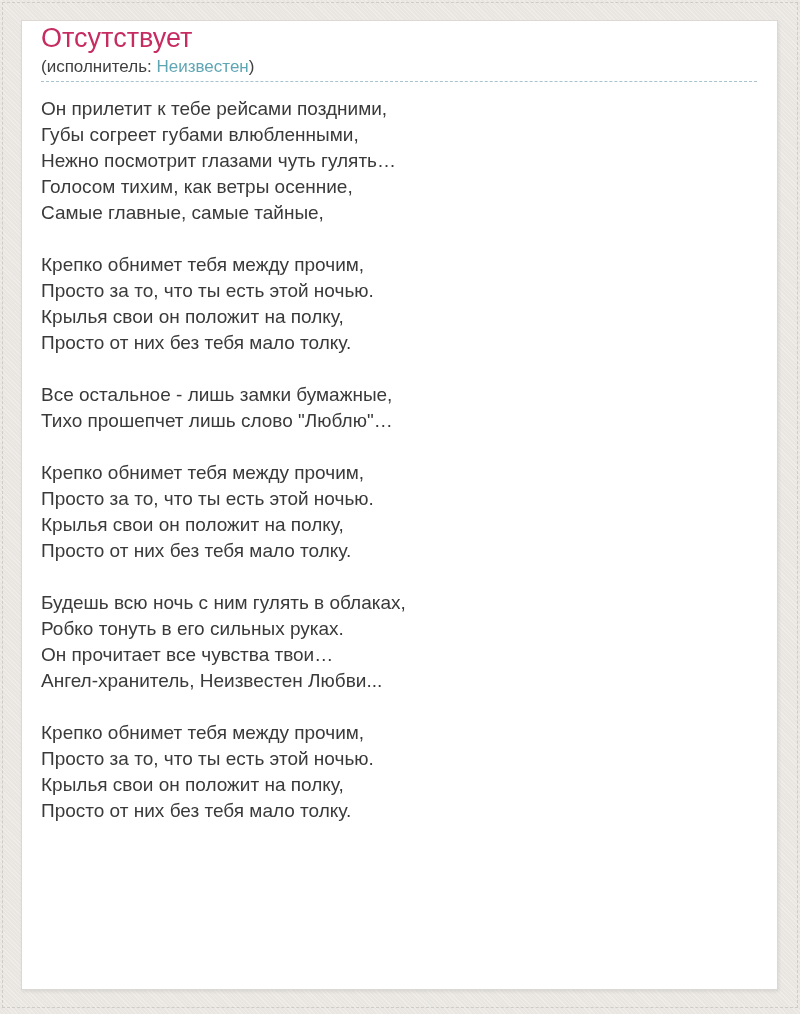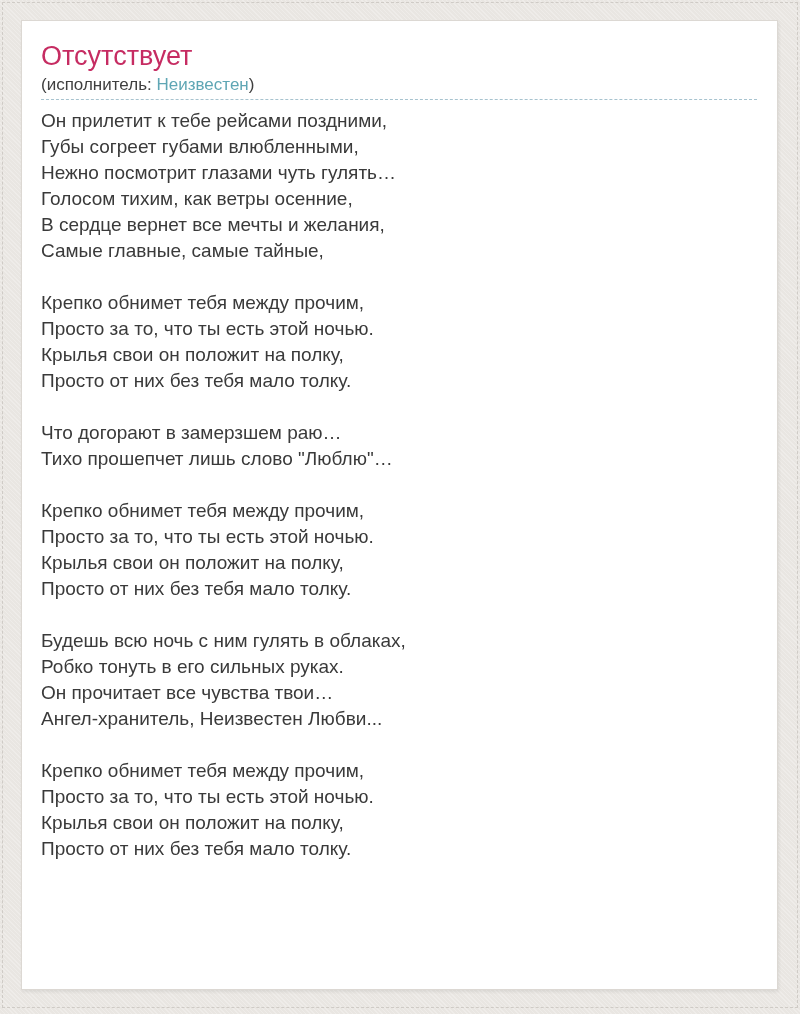--- a/index.html
+++ b/index.html
@@ -25,21 +25,21 @@
   .card {
     position: absolute;
     left: 21px;
     top: 20px;
     width: 757px;
     height: 970px;
     box-sizing: border-box;
     background: #ffffff;
     border: 1px solid #dcd8d3;
     box-shadow: 1px 2px 3px rgba(0,0,0,0.07);
-    padding: 20px 20px 0 19px;
+    padding: 2px 20px 0 19px;
   }
   .page-title {
     margin: 0;
     font-size: 27px;
     font-weight: normal;
     line-height: 30px;
     color: #c62c62;
   }
   .subtitle {
     margin-top: 3px;
@@ -51,21 +51,21 @@
     color: #5fa6b4;
     text-decoration: none;
     cursor: pointer;
   }
   .divider {
     margin-top: 4px;
     height: 0;
     border-bottom: 1px dashed #a7c3cf;
   }
   .lyrics {
-    margin-top: 8px;
+    margin-top: 14px;
     font-size: 19px;
     line-height: 26px;
     color: #3a3a3a;
   }
   .stanza + .stanza {
     margin-top: 26px;
   }
 </style>
 </head>
 <body>
@@ -80,33 +80,32 @@
 
   <div class="divider"></div>
 
   <div class="lyrics">
 
     <div class="stanza">
       <div>Он прилетит к тебе рейсами поздними,</div>
       <div>Губы согреет губами влюбленными,</div>
       <div>Нежно посмотрит глазами чуть гулять…</div>
       <div>Голосом тихим, как ветры осенние,</div>
-      <div>В сердце вернет все мечты и желания,</div>
       <div>Самые главные, самые тайные,</div>
     </div>
 
     <div class="stanza">
       <div>Крепко обнимет тебя между прочим,</div>
       <div>Просто за то, что ты есть этой ночью.</div>
       <div>Крылья свои он положит на полку,</div>
       <div>Просто от них без тебя мало толку.</div>
     </div>
 
     <div class="stanza">
-      <div>Что догорают в замерзшем раю…</div>
+      <div>Все остальное - лишь замки бумажные,</div>
       <div>Тихо прошепчет лишь слово "Люблю"…</div>
     </div>
 
     <div class="stanza">
       <div>Крепко обнимет тебя между прочим,</div>
       <div>Просто за то, что ты есть этой ночью.</div>
       <div>Крылья свои он положит на полку,</div>
       <div>Просто от них без тебя мало толку.</div>
     </div>
 

